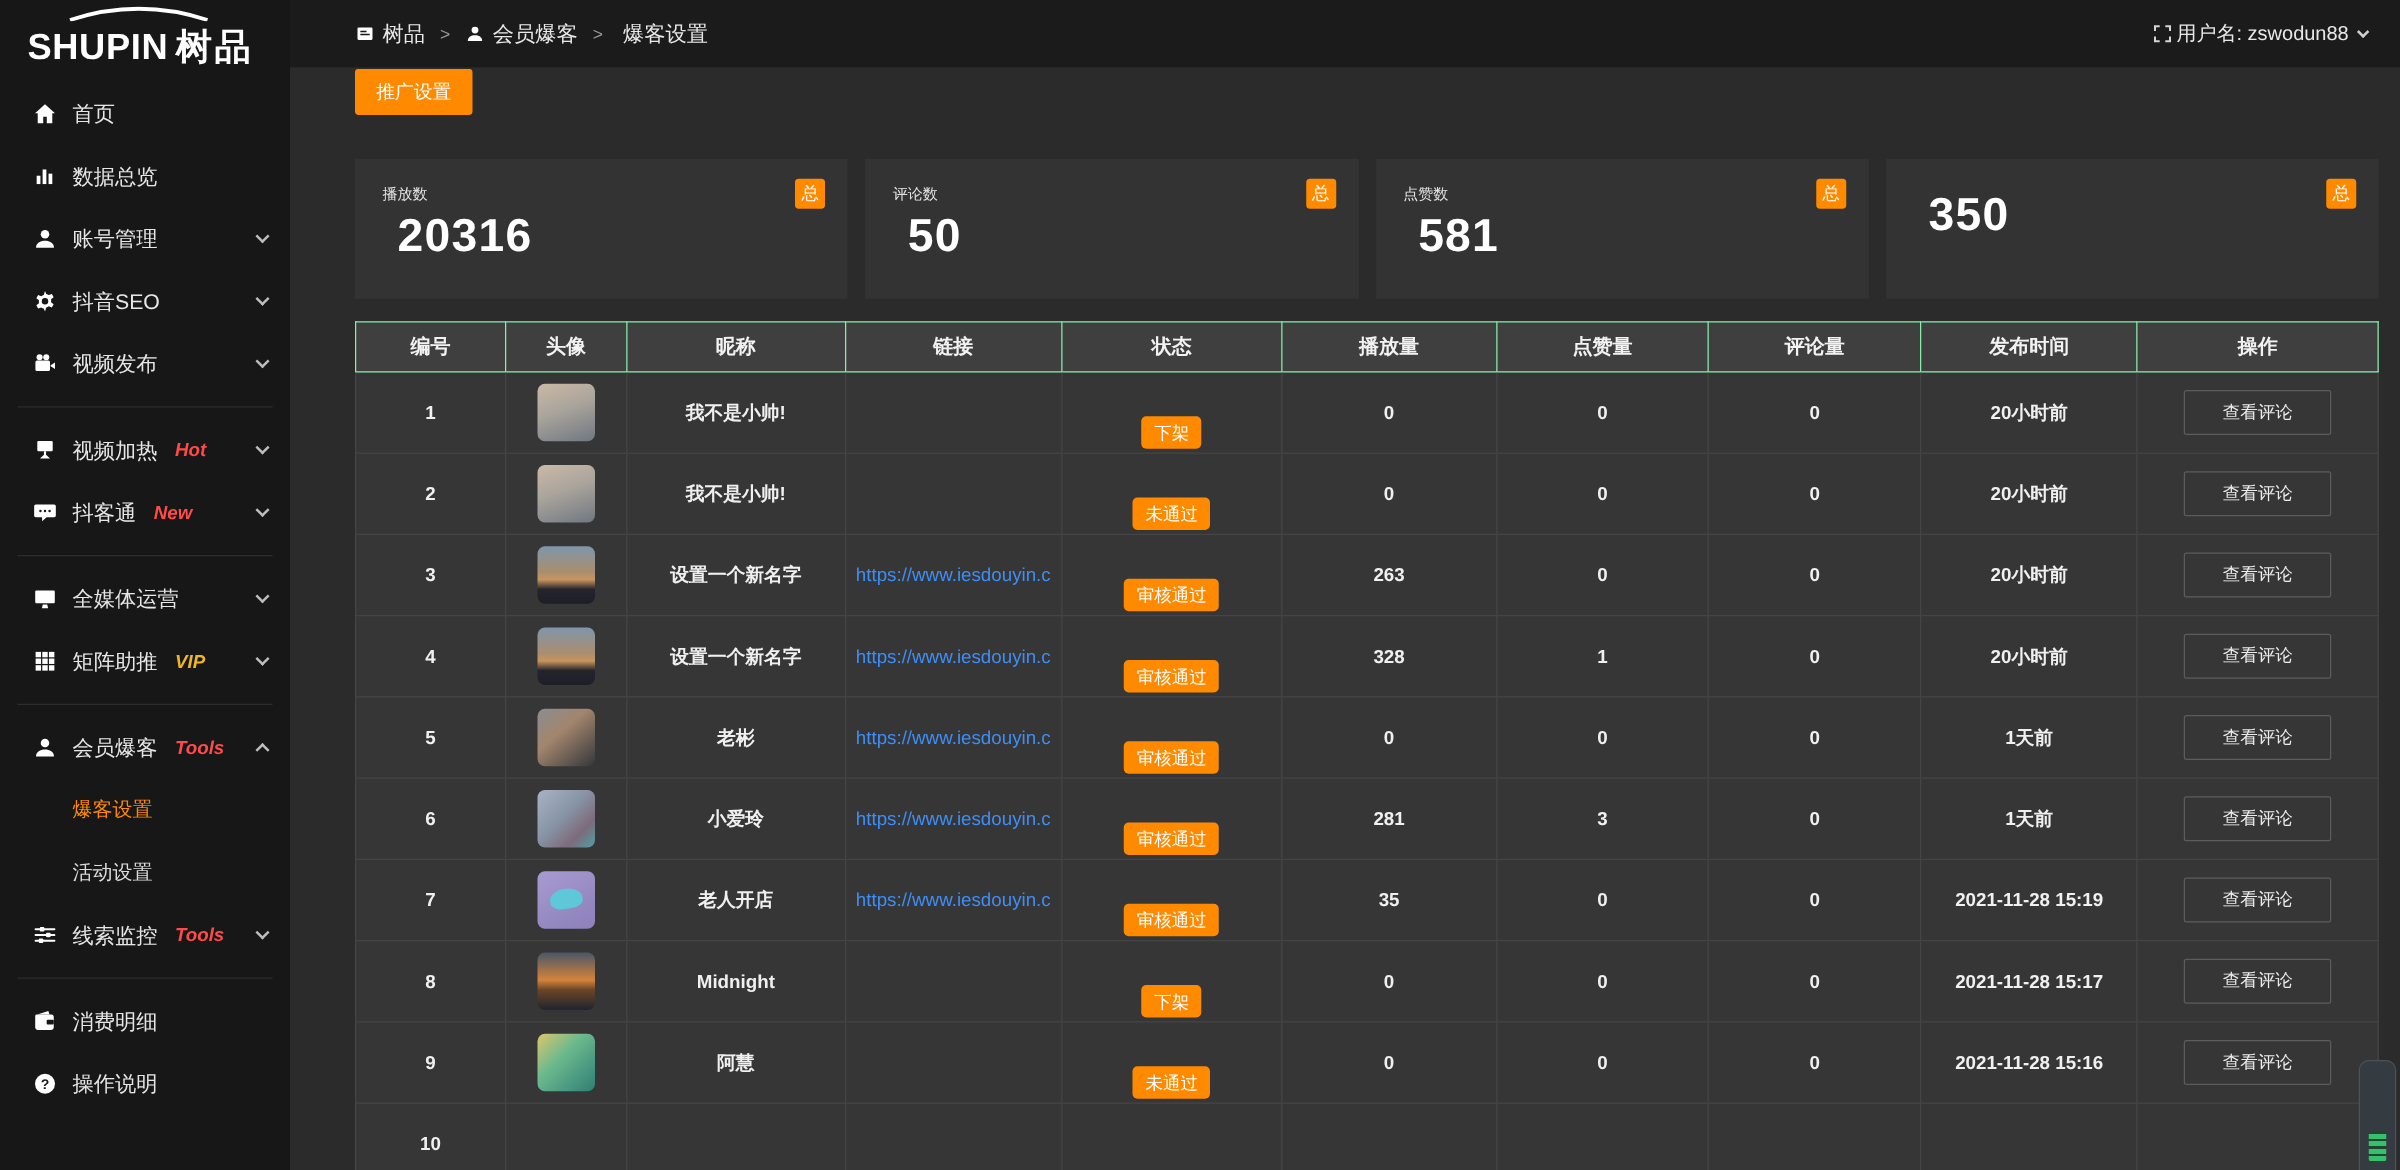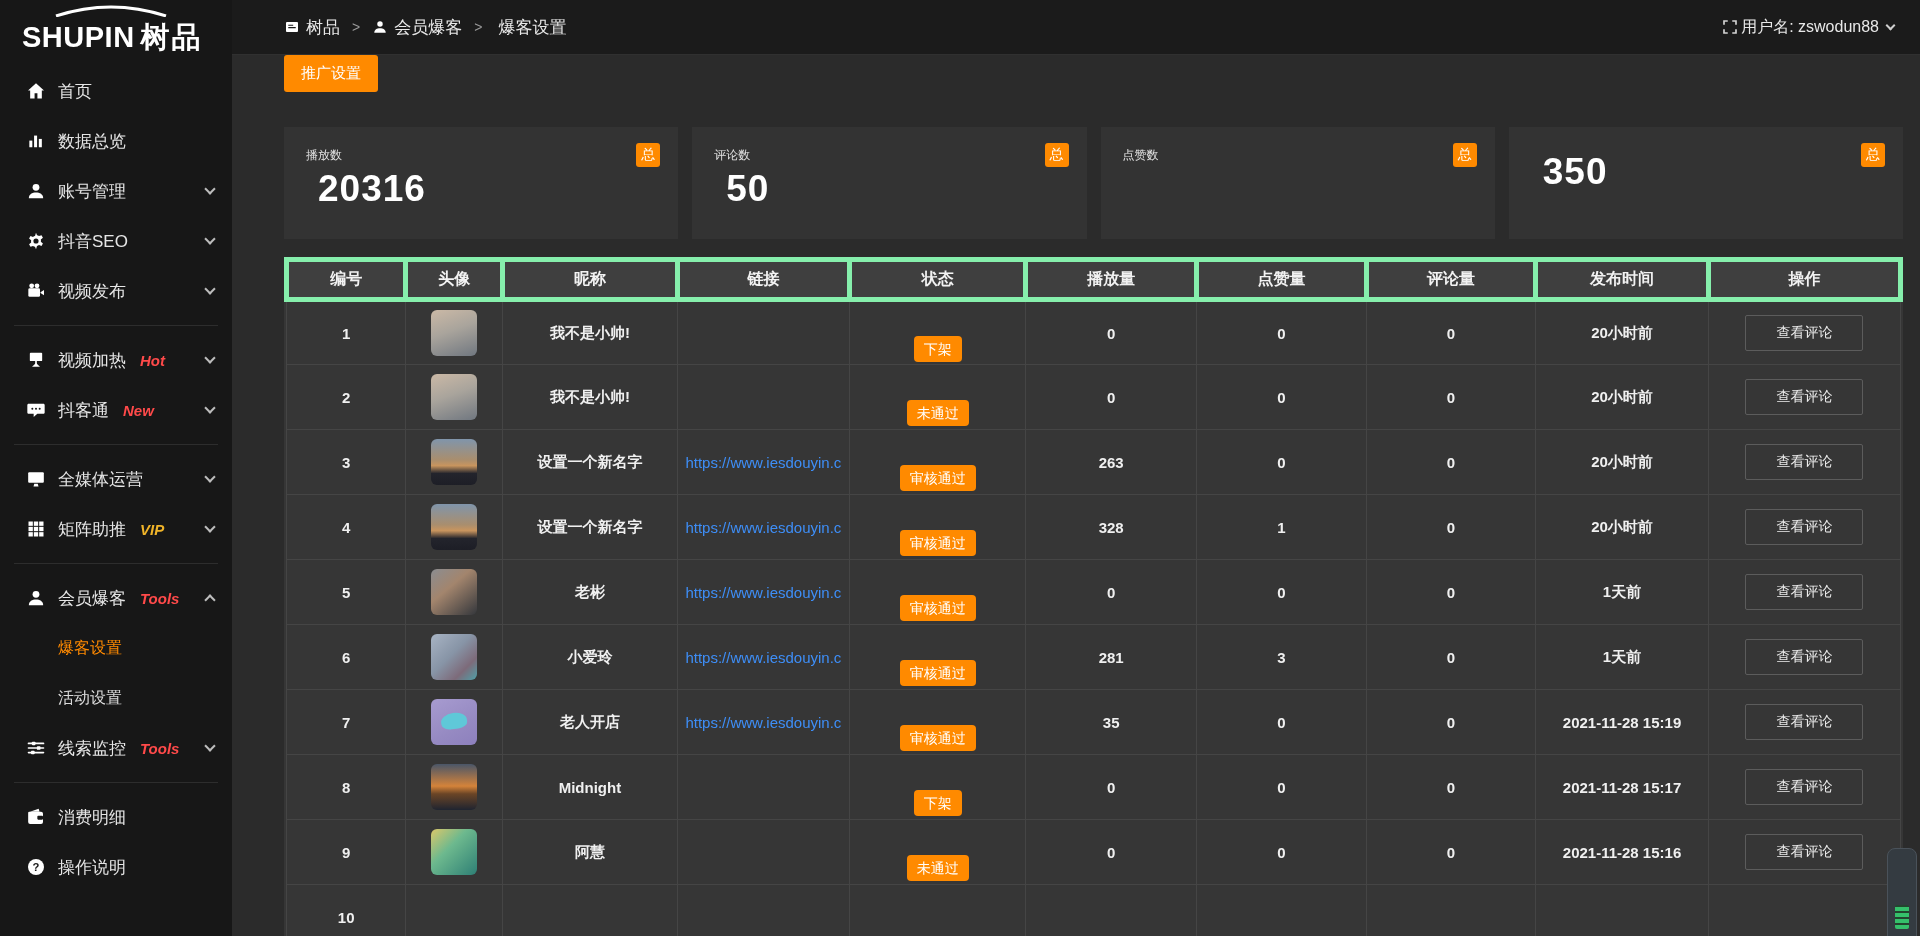--- a/index.html
+++ b/index.html
@@ -74,21 +74,21 @@
   .scard .sbadge {
     position:absolute; top:16px; right:18px; width:24px; height:24px;
     background:#ff8a00; color:#fff; font-size:14px; border-radius:3px;
     display:flex; align-items:center; justify-content:center;
   }
   
   .table-wrap { margin-top:18px; }
   table { width:100%; border-collapse:collapse; table-layout:fixed; background:#363636; }
   th {
     height:40px; background:#3f3f3f; color:#f2f2f2; font-size:16px; font-weight:bold;
-    border:5px solid #86efac; text-align:center;
+    border:1px solid #86efac; text-align:center;
   }
   td {
     height:65px; border:1px solid #454545; text-align:center;
     font-size:15px; color:#f0f0f0; font-weight:600; overflow:hidden; white-space:nowrap;
   }
   .avatar { width:46px; height:46px; border-radius:6px; margin:0 auto; }
   .av-boy-photo { background:linear-gradient(160deg,#cbb9a6 0%,#a9a49c 45%,#707780 100%); }
   .av-dusk-sky { background:linear-gradient(180deg,#8095ab 0%,#a98e6e 45%,#c9955e 58%,#23242c 75%,#1d1e26 100%); }
   .av-man-photo { background:linear-gradient(140deg,#8b8d91 0%,#a3856d 40%,#34373c 100%); }
   .av-woman-photo { background:linear-gradient(135deg,#a8b4c4 0%,#8794a6 45%,#7d6b7a 75%,#4fa0a8 100%); }
@@ -345,20 +345,21 @@
         <div class="svalue">20316</div>
         <div class="sbadge">总</div>
       </div>
       <div class="scard">
         <div class="slabel">评论数</div>
         <div class="svalue">50</div>
         <div class="sbadge">总</div>
       </div>
       <div class="scard">
         <div class="slabel">点赞数</div>
+        <div class="svalue">581</div>
         <div class="sbadge">总</div>
       </div>
       <div class="scard">
         <div class="svalue">350</div>
         <div class="sbadge">总</div>
       </div>
     </div>
 
   <div class="table-wrap">
     <table>

